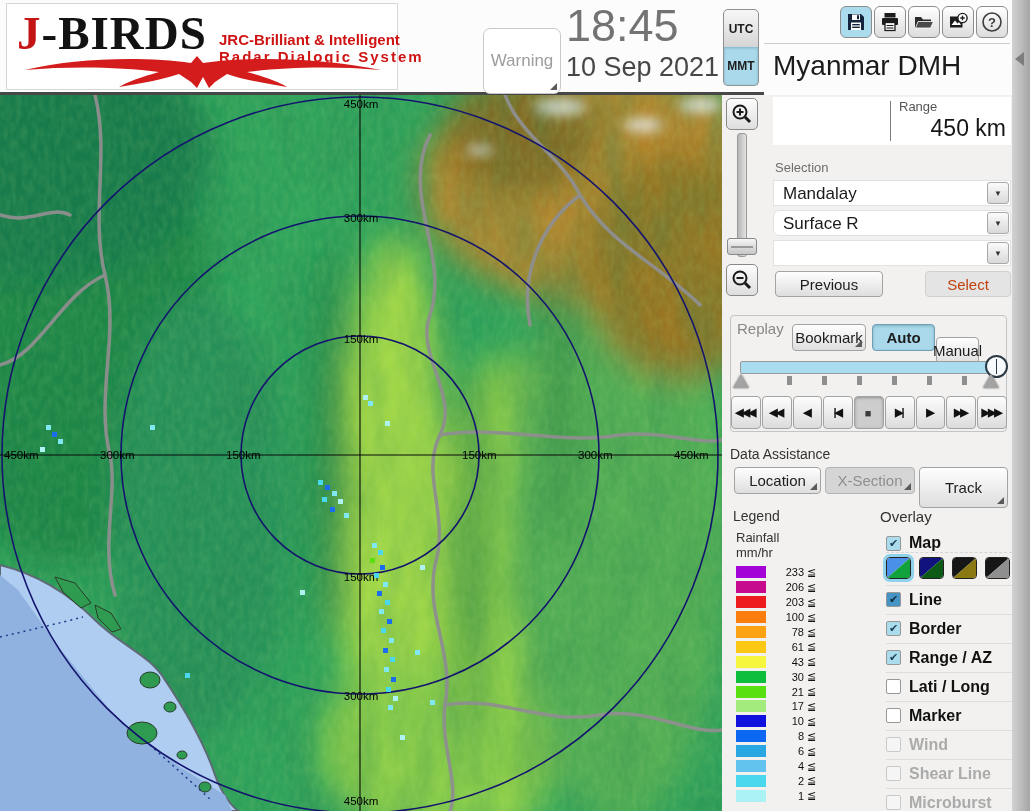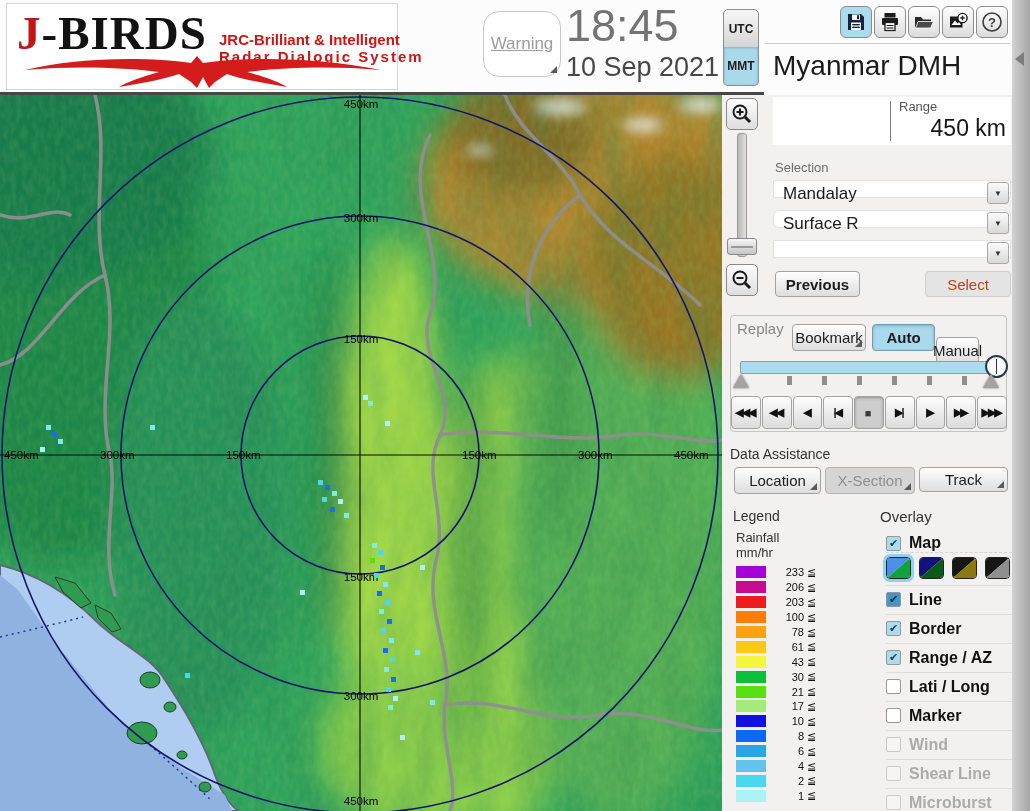--- a/index.html
+++ b/index.html
@@ -10,21 +10,21 @@
   
   #header { left:0; top:0; width:1030px; height:95px; background:#fcfcfc; }
   #header-underline { left:0; top:92px; width:764px; height:3px; background:#474747; }
   #logo-box { left:6px; top:3px; width:392px; height:87px; background:#ffffff; border:1px solid #d6d6d6; }
   #logo-title { left:10px; top:2px; font-family:"Liberation Serif", serif; font-weight:bold; font-size:47px; letter-spacing:1px; }
   #logo-title .j { color:#c41414; } #logo-title .birds { color:#121212; }
   .logo-sub { left:212px; color:#cf1414; font-weight:bold; font-size:15px; white-space:nowrap;margin-top:16px; }
   #logo-sub1 { top:11px; } #logo-sub2 { top:28px; letter-spacing:2px; }
   #eagle { left:16px; top:50px; }
 
-  #warning-btn { left:483px; top:11px; width:78px; height:66px; background:#fff; border:1px solid #c9c9c9; border-radius:16px; color:#9d9d9d; font-size:17px; display:flex; align-items:center; justify-content:center;text-decoration:underline; }
+  #warning-btn { left:483px; top:28px; width:78px; height:66px; background:#fff; border:1px solid #c9c9c9; border-radius:7px; color:#9d9d9d; font-size:17px; display:flex; align-items:center; justify-content:center; }
   #clock-time { left:566px; top:0px; font-size:45px; color:#737373; letter-spacing:0px; }
   #clock-date { left:566px; top:52px; font-size:27px; color:#474747; }
 
   .tz-btn { left:723px; width:36px; height:39px; border:1px solid #8f8f8f; font-size:12px; font-weight:bold; color:#1c1c1c; display:flex; align-items:center; justify-content:center; }
   #tz-utc { top:9px; border-radius:5px 5px 0 0; background:linear-gradient(#f7f7f7,#d5d5d5); }
   #tz-mmt { top:47px; border-radius:0 0 5px 5px; background:#a9d9ea; border-top:none; box-shadow:inset 0 1px 3px rgba(0,60,90,.25); }
 
   .icon-btn { top:6px; width:32px; height:32px; border:1px solid #8d8d8d; border-radius:6px; background:linear-gradient(#ffffff,#dcdcdc); display:flex; align-items:center; justify-content:center; }
   #btn-save { left:840px; background:#aadcee; }
   #btn-print { left:874px; } #btn-folder { left:908px; } #btn-addimg { left:942px; } #btn-help { left:976px; }
@@ -47,29 +47,29 @@
 
   
   #panel { left:722px; top:95px; width:290px; height:716px; background:#f2f1ef; }
 
   #range-box { left:773px; top:97px; width:238px; height:48px; background:#ffffff; }
   #range-div { left:890px; top:101px; width:1px; height:40px; background:#7d7d7d; }
   #range-label { left:899px; top:99px; font-size:13px; color:#555; }
   #range-value { left:890px; top:115px; width:116px; text-align:right; font-size:23px; color:#161616; }
 
   #selection-label { left:775px; top:160px; font-size:13px; color:#6d6d6d; }
-  .dd { left:773px; width:238px; height:18px; background:#ffffff; border:1px solid #e2e2e2;padding-left:24px; }
+  .dd { left:773px; width:238px; height:26px; background:#ffffff; border:1px solid #e2e2e2;padding-left:24px; }
   #dd1 { top:180px; } #dd2 { top:210px;border-radius:6px; } #dd3 { top:240px; }
   .dd-val { position:absolute; left:9px; top:3px; font-size:17px; color:#1a1a1a; }
   .dd-arrow { position:absolute; right:1px; top:1px; width:22px; height:22px; background:linear-gradient(#fbfbfb,#d9d9d9); border:1px solid #a8a8a8; border-radius:3px; font-size:8px; color:#333; display:flex; align-items:center; justify-content:center; }
 
   .btn { border:1px solid #a3a3a3; border-radius:4px; background:linear-gradient(#fefefe,#dedede); font-size:15px; color:#1c1c1c; display:flex; align-items:center; justify-content:center; }
   .btn.pressed { background:#a9d9ea; border-color:#6e9fb6; box-shadow:inset 0 1px 3px rgba(0,50,80,.25); }
   .btn.dim { background:#d5d5d5; color:#8f8f8f; border-color:#b3b3b3; }
-  #btn-previous { left:775px; top:271px; width:85px; height:26px;font-weight:bold; }
+  #btn-previous { left:775px; top:271px; width:108px; height:26px; }
   #btn-select { left:925px; top:271px; width:86px; height:26px; background:#e4e4e4; color:#c2410c; border-color:#cfcfcf; }
 
   #replay-box { left:730px; top:315px; width:277px; height:117px; border:1px solid #c4c4c4; border-radius:4px; }
   #replay-label { left:737px; top:320px; font-size:15px; color:#888; }
   #btn-bookmark { left:792px; top:324px; width:74px; height:27px; position:absolute; }
   #btn-auto { left:872px; top:324px; width:63px; height:27px; font-weight:bold; }
   #btn-manual { left:936px; top:324px; width:43px; height:27px;margin-top:13px; }
   .ctri { position:absolute; right:3px; bottom:3px; width:0; height:0; border-left:7px solid transparent; border-bottom:7px solid #5a5a5a; }
 
   #replay-slider { left:740px; top:361px; width:258px; height:13px; background:#a9dcee; border:1px solid #9a9a9a; border-radius:2px; }
@@ -79,21 +79,21 @@
   #ruler-start { left:733px; top:374px; } #ruler-end { left:983px; top:374px; }
   .tick { top:376px; width:5px; height:9px; background:#8f8f8f; }
 
   #transport { left:731px; top:396px; width:276px; height:33px; display:flex; gap:1px; }
   .tr-btn { flex:1; border:1px solid #a3a3a3; border-radius:4px; background:linear-gradient(#fdfdfd,#dcdcdc); font-size:11px; font-weight:bold; letter-spacing:-2px; color:#111; display:flex; align-items:center; justify-content:center; padding-right:2px; }
   .tr-btn.active { background:#cdcdcd; box-shadow:inset 0 1px 3px rgba(0,0,0,.3); color:#3a3a3a; letter-spacing:0; }
 
   #da-label { left:730px; top:446px; font-size:14px; color:#333; }
   #btn-location { left:734px; top:467px; width:87px; height:27px; position:absolute; }
   #btn-xsection { left:825px; top:467px; width:90px; height:27px; position:absolute; }
-  #btn-track { left:919px; top:467px; width:89px; height:25px; position:absolute; }
+  #btn-track { left:919px; top:467px; width:89px; height:41px; position:absolute; }
 
   #legend-label { left:733px; top:508px; font-size:14px; color:#333; }
   #overlay-label { left:880px; top:508px; font-size:15px; color:#333; }
   #legend-title { left:736px; top:530px; font-size:13px; color:#333; line-height:15px; }
   #legend-rows { left:736px; top:565px; width:120px; }
   .lg-row { display:flex; align-items:center; height:14.9px; }
   .lg-sw { width:30px; height:12px; }
   .lg-val { width:38px; text-align:right; font-size:11px; color:#111; }
   .lg-op { font-size:11px; color:#111; margin-left:3px; }
 

